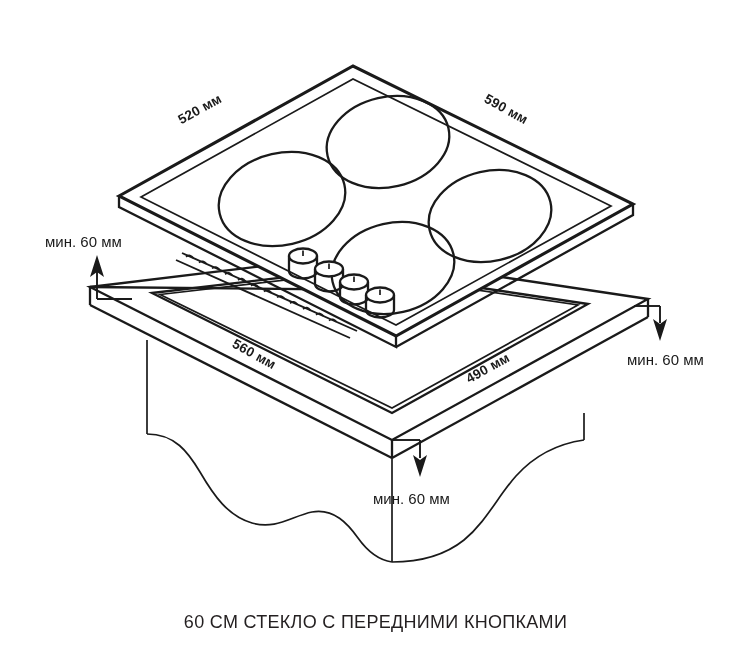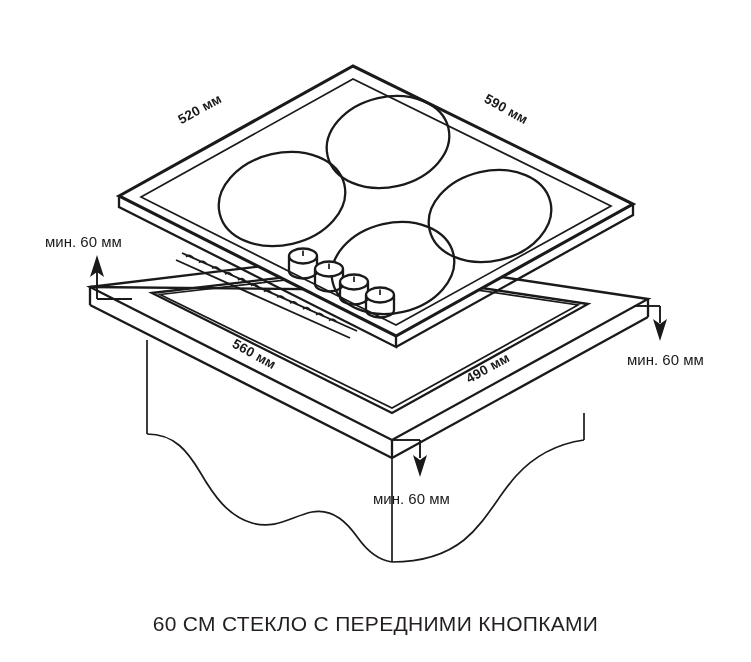--- a/index.html
+++ b/index.html
@@ -53,21 +53,21 @@
   }
   .caption-wrap {
     position: absolute;
     left: 0;
     top: 612px;
     width: 751px;
     text-align: center;
   }
   .caption-text {
     font-family: "Liberation Sans", sans-serif;
-    font-size: 21px;
+    font-size: 18px;
     font-weight: normal;
     color: #231f20;
     letter-spacing: 0.3px;
     white-space: nowrap;
   }
 </style>
 </head>
 <body>
 
 <div id="diagram-root">

